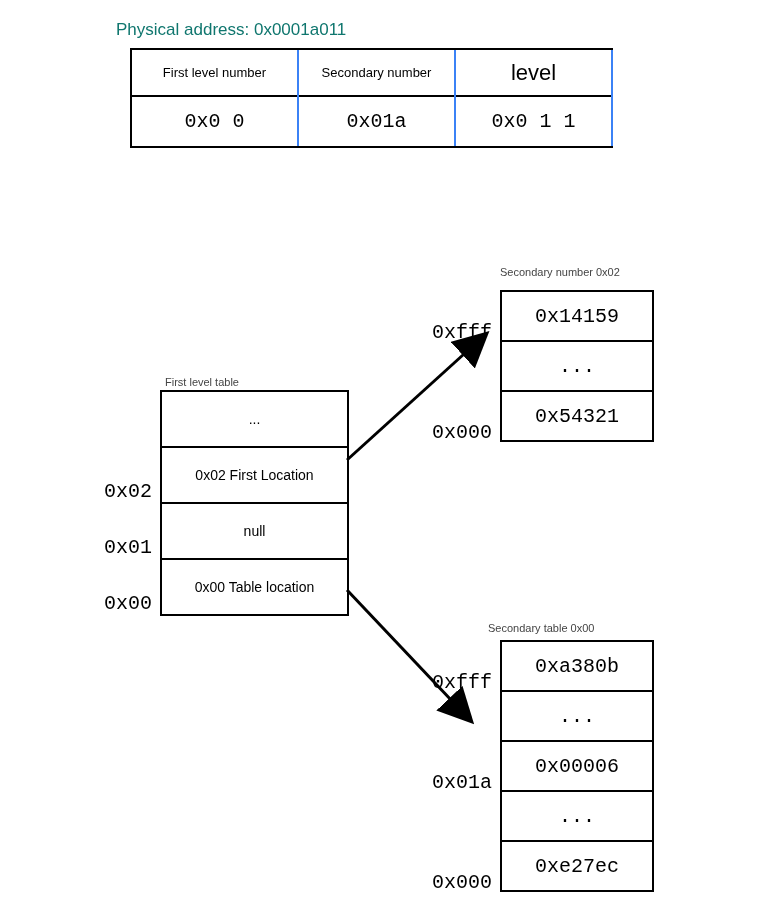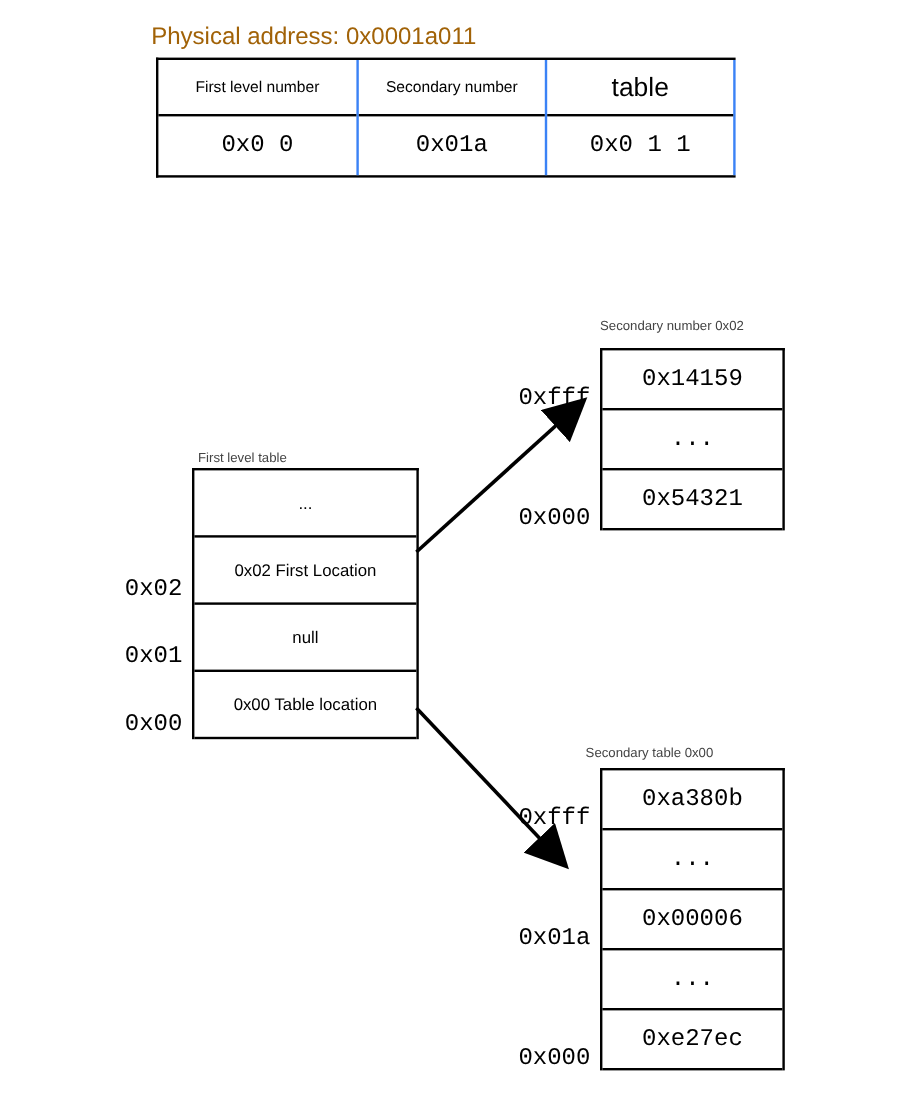--- a/index.html
+++ b/index.html
@@ -1,17 +1,17 @@
 <!DOCTYPE html>
 <html><head>
 <meta charset="utf-8">
 <style>
   html,body{margin:0;padding:0;background:#fff;font-family:Arial,Helvetica,sans-serif;color:#000;}
   .canvas{position:relative;width:760px;height:915px;}
-  .phys-addr{position:absolute;left:126px;top:20px;font-size:20px;color:#a16207;}
+  .phys-addr{position:absolute;left:116px;top:20px;font-size:17px;color:#0f766e;}
   
   .breakdown{position:absolute;left:130px;top:48px;border:2px solid #000;border-right:none;display:flex;}
   .breakdown .col{border-right:2px solid #3b82f6;display:flex;flex-direction:column;}
   .breakdown .hdr{height:45px;display:flex;align-items:center;justify-content:center;font-size:13px;border-bottom:2px solid #000;}
   .breakdown .col:nth-child(3) .hdr{font-size:22px;}
   .breakdown .val{height:49px;display:flex;align-items:center;justify-content:center;font-family:"Courier New",monospace;font-size:20px;}
   .breakdown .c1{width:165px;}
   .breakdown .c2{width:155px;}
   .breakdown .c3{width:155px;}
 
@@ -42,21 +42,21 @@
   <div class="breakdown">
     <div class="col c1">
       <div class="hdr">First level number</div>
       <div class="val">0x0  0</div>
     </div>
     <div class="col c2">
       <div class="hdr">Secondary number</div>
       <div class="val">0x01a</div>
     </div>
     <div class="col c3">
-      <div class="hdr">table</div>
+      <div class="hdr">level</div>
       <div class="val">0x0 1 1</div>
     </div>
   </div>
 
   <div class="small-title t1">First level table</div>
   <div class="vtable first-level">
     <div class="row">
       <span class="lbl"></span>
       <span>...</span>
     </div>

